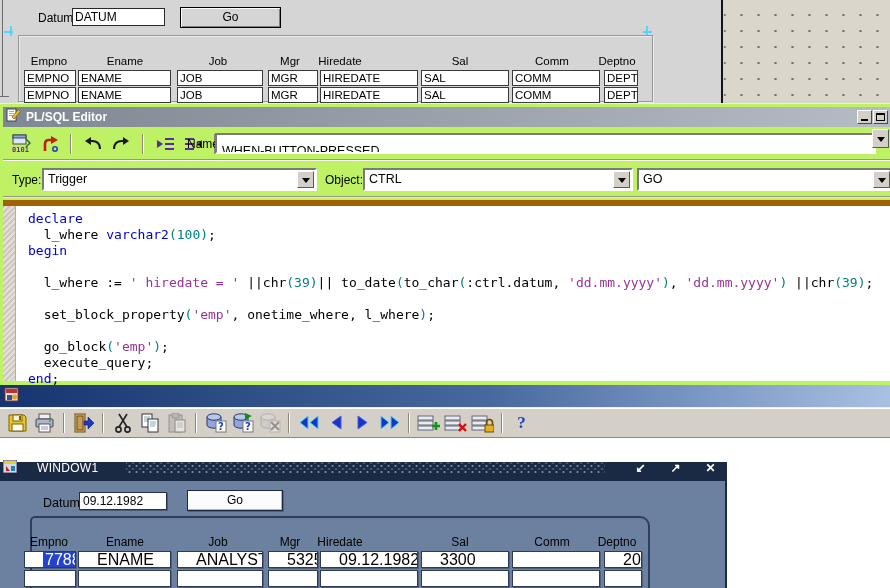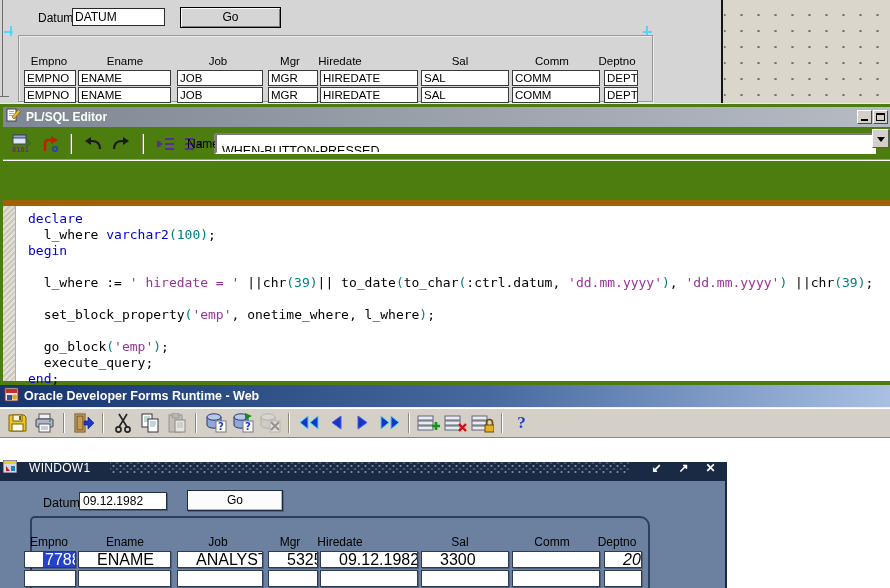--- a/index.html
+++ b/index.html
@@ -20,21 +20,21 @@
       font-size:12px;line-height:16px;padding:0 2px;color:#000}
   .dz-go{position:absolute;left:180px;top:7px;width:101px;height:21px;background:#d5d5d5;border:1px solid #000;
       box-shadow:inset 1px 1px 0 #fdfdfd,inset -1px -1px 0 #7e7e7e;font-size:12px;text-align:center;line-height:19px;color:#000}
   .dz-frame{position:absolute;left:18px;top:35px;width:635px;height:67px;border:1px solid #989898;
       box-shadow:inset 1px 1px 0 #ebebeb,1px 1px 0 #ebebeb}
   .fld{position:absolute;height:16px;background:#fff;border:1px solid #3a3a3a;font-size:11.5px;line-height:14px;
       padding:0 2px;color:#000;overflow:hidden;white-space:nowrap}
   .hdr{position:absolute;transform:translateX(-50%);font-size:11.5px;color:#000;white-space:nowrap}
 
   
-  #plsql{position:absolute;left:0;top:103px;width:890px;height:282px;background:#4d7c0f;border-top:1px solid #ececec}
+  #plsql{position:absolute;left:0;top:103px;width:890px;height:282px;background:#bef264;border-top:1px solid #ececec}
   .pt-bar{position:absolute;left:3px;top:3px;right:0;height:20px;background:linear-gradient(90deg,#7e8793,#b6bcc4);
       display:flex;align-items:center;gap:5px;padding-left:3px}
   .pt-title{color:#fff;font-weight:bold;font-size:12px}
   .wbtn{position:absolute;top:3px;width:15px;height:14px;background:#d4d0c8;border:1px solid;
       border-color:#fff #4a4a4a #4a4a4a #fff}
   .wbtn-min{right:18px}.wbtn-max{right:2px}
   .glyph-minbar{position:absolute;left:3px;bottom:2px;width:7px;height:2px;background:#000}
   .glyph-maxbox{position:absolute;left:2px;top:2px;width:9px;height:8px;border:1px solid #000;border-top-width:2px}
   .pt-toolbar{position:absolute;left:3px;top:24px;right:0;height:32px;border-bottom:1px solid #9a968e;box-shadow:0 1px 0 #fff}
   #plsql-icons{display:flex;align-items:center;height:100%;padding-left:6px;gap:4px}
@@ -69,21 +69,21 @@
   .rt-menu{height:24px;background:#5e7394;display:flex;align-items:center;padding-left:1px}
   .menu-item{color:#fff;font-size:13px;padding:2px 8px}
   .rt-toolbar{height:31px;background:#d4d0c8;border-top:1px solid #f2f0ec;border-bottom:1px solid #8c887e;
       box-shadow:inset 0 1px 0 #fff;display:flex;align-items:center;padding-left:5px;gap:2px}
   .tbtn{width:25px;height:25px;display:flex;align-items:center;justify-content:center}
   .tbtn.disabled{opacity:.45;filter:grayscale(.9)}
   .tsep{width:2px;height:20px;margin:0 4px;border-left:1px solid #8c887e;border-right:1px solid #fff}
   .help-q{font:bold 17px "Liberation Serif",serif;color:#2040c0}
   .rt-mdi{position:absolute;left:0;top:77px;right:0;bottom:0;background:#fff}
   #window1{position:absolute;left:0;top:0;width:727px;height:126px;border-right:2px solid #1c2940}
-  .w1-bar{height:19px;background:#1b2a44;display:flex;align-items:center;gap:12px;padding:0 7px 7px 3px}
+  .w1-bar{height:19px;background:#1b2a44;display:flex;align-items:center;gap:20px;padding:0 7px 7px 3px}
   .w1-title{color:#fff;font-size:12px;letter-spacing:.3px}
   .w1-pat{flex:1;height:12px;margin:0 8px;
       background-image:radial-gradient(rgba(205,216,235,.55) 1px,transparent 1.25px),radial-gradient(rgba(205,216,235,.35) 1px,transparent 1.25px);
       background-size:7px 6px,7px 6px;background-position:0 1px,3.5px 4px}
   .w1-ctl{color:#fff;font-size:12px;font-weight:bold;width:15px;text-align:center;line-height:15px}
   .w1-body{position:absolute;left:0;top:19px;right:0;bottom:0;background:#6c80a0;overflow:hidden}
   .rz-label{position:absolute;left:43px;top:15px;font-size:12.5px;color:#000}
   .rz-input{position:absolute;left:79px;top:11px;width:88px;height:18px;background:#fff;border:1px solid #22324c;
       box-shadow:1px 1px 0 rgba(15,25,45,.35);font-size:12px;line-height:16px;padding:0 3px;color:#000}
   .rz-go{position:absolute;left:187px;top:9px;width:96px;height:21px;background:#fcfcfc;border:1px solid #1c2a42;
@@ -203,35 +203,56 @@
             </svg>
           </span>
           <span class="psep"></span>
         </div>
       <span class="name-label">Name:</span>
       <div class="name-input">WHEN-BUTTON-PRESSED</div>
       <span class="cbtn name-cb">
           <i class="arr"></i>
         </span>
     </div>
+    <div class="pt-typerow">
+      <span class="type-label">Type:</span>
+      <div class="combo c-type">
+        <span class="cval">Trigger</span>
+        <span class="cbtn">
+            <i class="arr"></i>
+          </span>
+      </div>
+      <span class="obj-label">Object:</span>
+      <div class="combo c-obj">
+        <span class="cval">CTRL</span>
+        <span class="cbtn">
+            <i class="arr"></i>
+          </span>
+      </div>
+      <div class="combo c-tgt">
+        <span class="cval">GO</span>
+        <span class="cbtn">
+            <i class="arr"></i>
+          </span>
+      </div>
+    </div>
     <div class="pt-code">
       <div class="code-margin"></div>
       <div id="code-lines"><div class="code-line"><span class="kw">declare</span></div><div class="code-line"><span class="pl">  l_where </span><span class="kw">varchar2</span><span class="tl">(100)</span><span class="pl">;</span></div><div class="code-line"><span class="kw">begin</span></div><div class="code-line">&nbsp;</div><div class="code-line"><span class="pl">  l_where := </span><span class="st">' hiredate = '</span><span class="pl"> ||chr</span><span class="tl">(39)</span><span class="pl">|| to_date</span><span class="tl">(</span><span class="pl">to_char</span><span class="tl">(</span><span class="pl">:ctrl.datum, </span><span class="st">'dd.mm.yyyy'</span><span class="tl">)</span><span class="pl">, </span><span class="st">'dd.mm.yyyy'</span><span class="tl">)</span><span class="pl"> ||chr</span><span class="tl">(39)</span><span class="pl">;</span></div><div class="code-line">&nbsp;</div><div class="code-line"><span class="pl">  set_block_property</span><span class="tl">(</span><span class="st">'emp'</span><span class="pl">, onetime_where, l_where</span><span class="tl">)</span><span class="pl">;</span></div><div class="code-line">&nbsp;</div><div class="code-line"><span class="pl">  go_block</span><span class="tl">(</span><span class="st">'emp'</span><span class="tl">)</span><span class="pl">;</span></div><div class="code-line"><span class="pl">  execute_query;</span></div><div class="code-line"><span class="kw">end</span><span class="pl">;</span></div></div>
     </div>
   </section>
 
   <section id="runtime">
     <div class="rt-bar">
       <span><svg width="15" height="15">
             <rect x="1" y="1" width="13" height="13" fill="#f0e8e0" stroke="#703030"></rect>
             <rect x="2" y="2" width="11" height="4" fill="#c03030"></rect>
             <circle cx="10.5" cy="10" r="2.5" fill="#e8a020"></circle>
             <rect x="3" y="8" width="5" height="5" fill="#3050a0"></rect>
           </svg></span>
-      <span class="rt-title">Oracle Developer Forms Runtime - Web</span>
     </div>
     <div class="rt-toolbar" id="rt-toolbar">
         <span class="tbtn">
           <svg width="21" height="20">
             <path d="M2 2 h15 l2 2 v14 H2z" fill="#e8c62a" stroke="#7a6200"></path>
             <rect x="6" y="2" width="9" height="6" fill="#f6f2e2" stroke="#7a6200"></rect>
             <rect x="12" y="3" width="2" height="4" fill="#7a6200"></rect>
             <rect x="5" y="11" width="11" height="7" fill="#fffdf2" stroke="#7a6200"></rect>
           </svg>
         </span>
@@ -393,21 +414,21 @@
               <span class="rhdr" style="left: 460px; top: 54px;">Sal</span>
               <span class="rhdr" style="left: 552px; top: 54px;">Comm</span>
               <span class="rhdr" style="left: 617px; top: 54px;">Deptno</span>
               <div class="rfld" style="left: 24px; top: 70px; width: 52px;"><span class="sel">7788</span></div>
               <div class="rfld" style="left: 78px; top: 70px; width: 93px;">ENAME</div>
               <div class="rfld" style="left: 177px; top: 70px; width: 86px;">ANALYST</div>
               <div class="rfld" style="left: 268px; top: 70px; width: 50px;">5325</div>
               <div class="rfld" style="left: 320px; top: 70px; width: 98px;">09.12.1982</div>
               <div class="rfld" style="left: 421px; top: 70px; width: 88px;">3300</div>
               <div class="rfld" style="left: 512px; top: 70px; width: 88px;"></div>
-              <div class="rfld" style="left: 604px; top: 70px; width: 34px; font-style: italic;">20</div>
+              <div class="rfld" style="left: 604px; top: 70px; width: 34px;">20</div>
               <div class="rfld" style="left: 24px; top: 89px; width: 52px;"></div>
               <div class="rfld" style="left: 78px; top: 89px; width: 93px;"></div>
               <div class="rfld" style="left: 177px; top: 89px; width: 86px;"></div>
               <div class="rfld" style="left: 268px; top: 89px; width: 50px;"></div>
               <div class="rfld" style="left: 320px; top: 89px; width: 98px;"></div>
               <div class="rfld" style="left: 421px; top: 89px; width: 88px;"></div>
               <div class="rfld" style="left: 512px; top: 89px; width: 88px;"></div>
               <div class="rfld" style="left: 604px; top: 89px; width: 34px;"></div>
             </div>
         </div>

